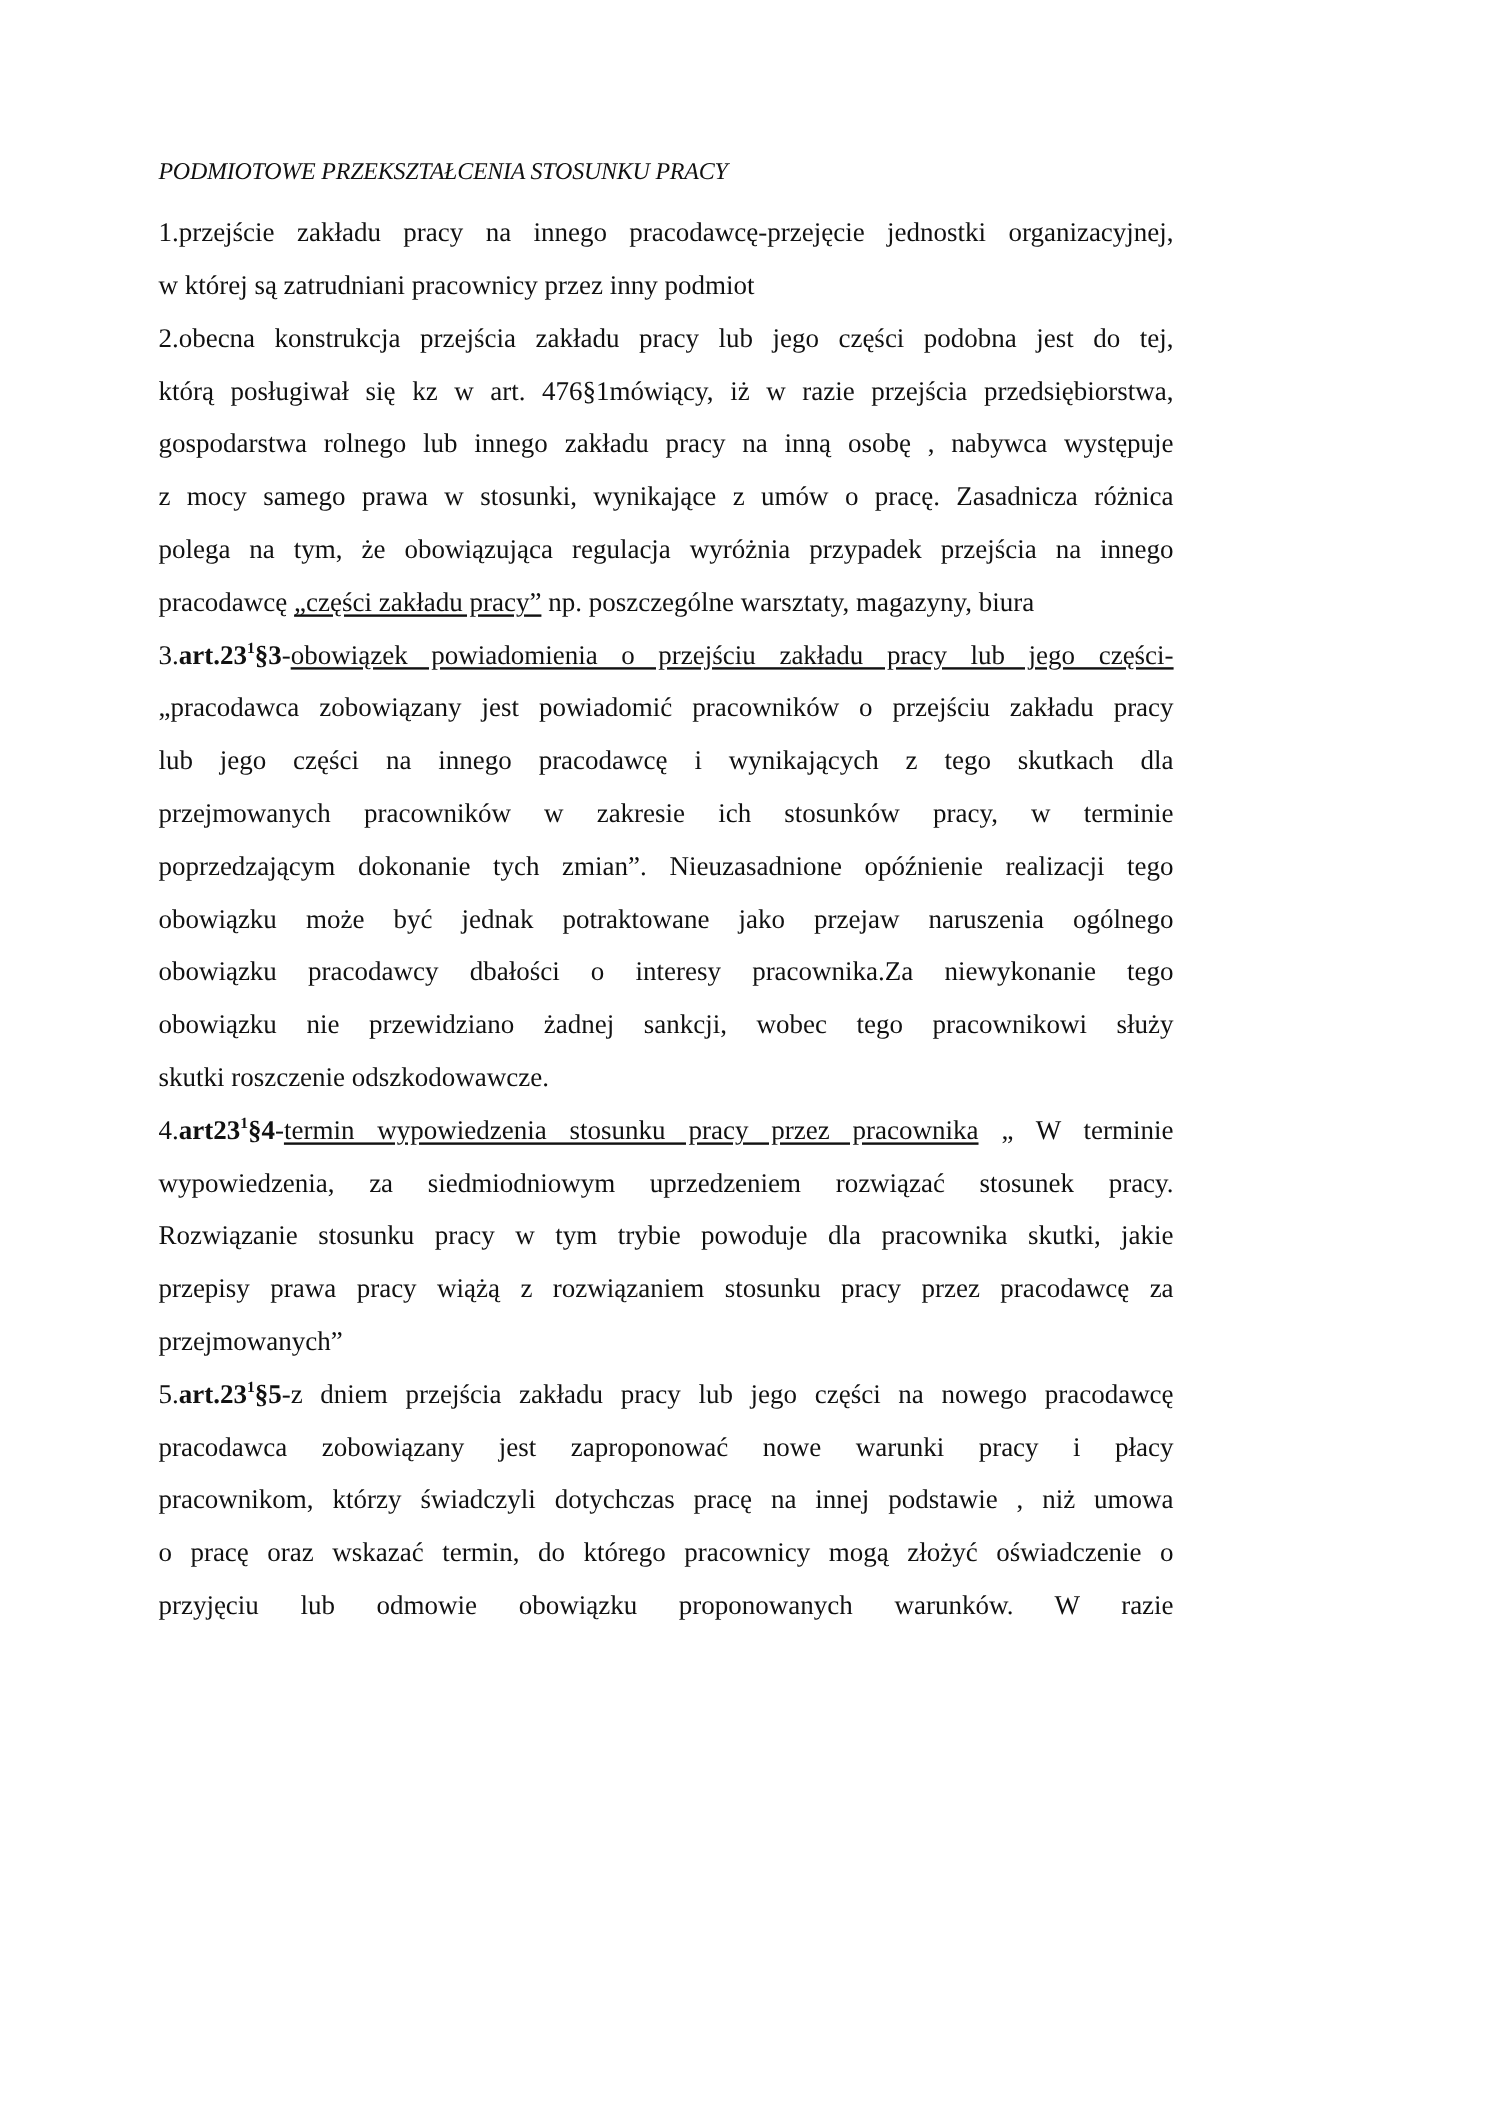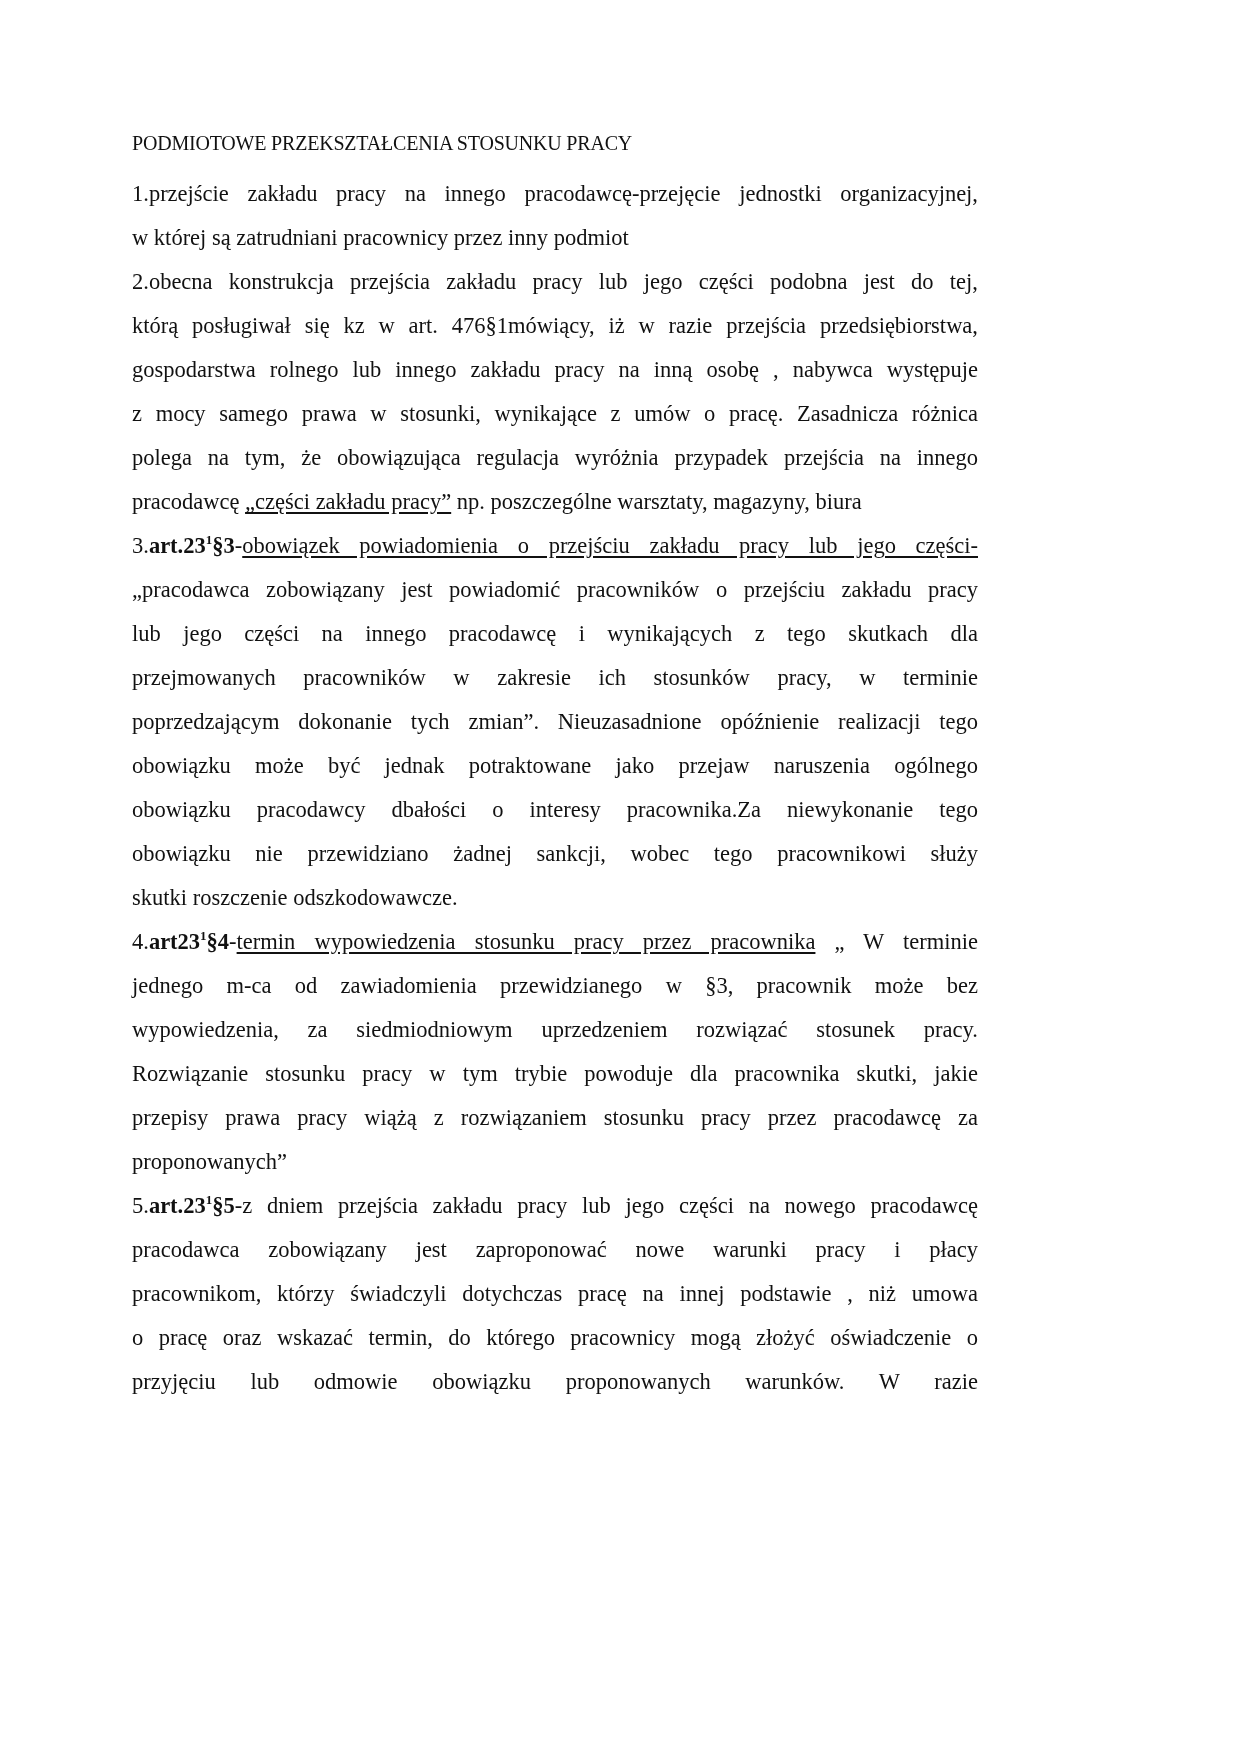--- a/index.html
+++ b/index.html
@@ -21,20 +21,21 @@
       top: 128px;
       width: 846px;
     }
     .title {
       font-size: 20px;
       font-weight: normal;
       letter-spacing: -0.2px;
       margin: 0 0 14px 0;
       line-height: 30px;
       height: 30px;
+      font-style: italic;
     }
     .para {
       font-size: 22.5px;
       line-height: 44px;
       text-align: justify;
       margin: 0;
     }
     .line {
       display: block;
       height: 44px;
@@ -77,25 +78,24 @@
     <span class="line">przejmowanych pracowników w zakresie ich stosunków pracy, w terminie</span>
     <span class="line">poprzedzającym dokonanie tych zmian”. Nieuzasadnione opóźnienie realizacji tego</span>
     <span class="line">obowiązku może być jednak potraktowane  jako przejaw naruszenia ogólnego</span>
     <span class="line">obowiązku pracodawcy dbałości o interesy pracownika.Za niewykonanie tego</span>
     <span class="line">obowiązku nie przewidziano żadnej sankcji, wobec tego pracownikowi służy</span>
     <span class="line last">skutki roszczenie odszkodowawcze.</span>
   </div>
 
   <div class="para">
     <span class="line"><span>4.</span><span class="b">art23</span><sup>1</sup><span class="b">§4</span><span>-</span><span class="u">termin wypowiedzenia stosunku pracy przez pracownika</span><span> „ W terminie</span></span>
-    <span class="line">jednego m-ca od zawiadomienia przewidzianego w §3, pracownik może bez</span>
     <span class="line">wypowiedzenia, za siedmiodniowym uprzedzeniem rozwiązać stosunek pracy.</span>
     <span class="line">Rozwiązanie stosunku pracy w tym trybie powoduje dla pracownika skutki, jakie</span>
     <span class="line">przepisy prawa pracy wiążą z rozwiązaniem stosunku pracy przez pracodawcę za</span>
-    <span class="line last">proponowanych”</span>
+    <span class="line last">przejmowanych”</span>
   </div>
 
   <div class="para">
     <span class="line"><span>5.</span><span class="b">art.23</span><sup>1</sup><span class="b">§5</span><span>-z dniem przejścia zakładu pracy lub jego części na nowego pracodawcę</span></span>
     <span class="line">pracodawca zobowiązany jest zaproponować nowe warunki pracy i płacy</span>
     <span class="line">pracownikom, którzy świadczyli dotychczas pracę na innej podstawie , niż umowa</span>
     <span class="line">o pracę oraz wskazać termin, do którego pracownicy mogą złożyć oświadczenie o</span>
     <span class="line">przyjęciu lub odmowie obowiązku proponowanych warunków. W razie</span>
   </div>
 

